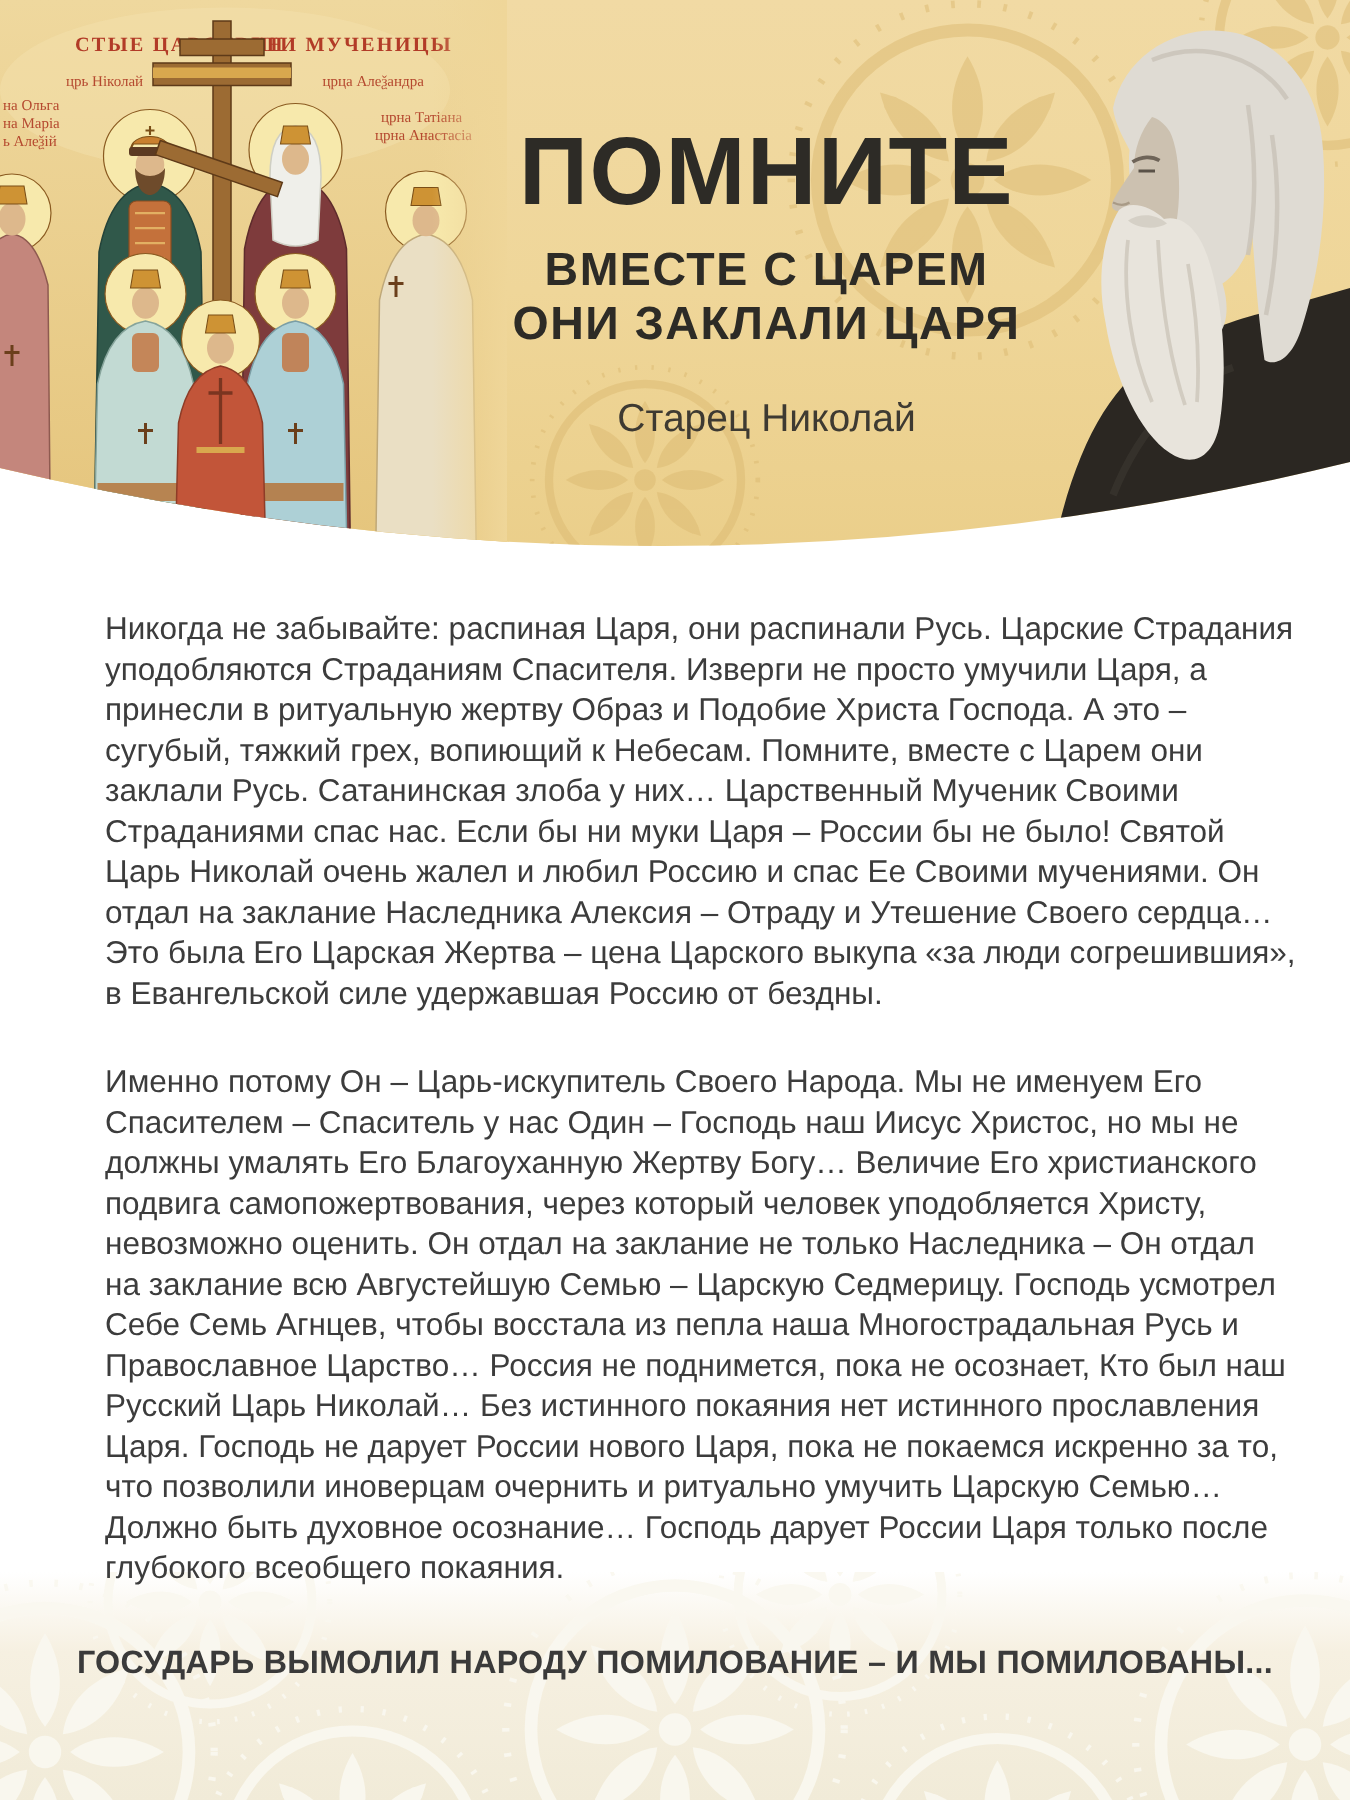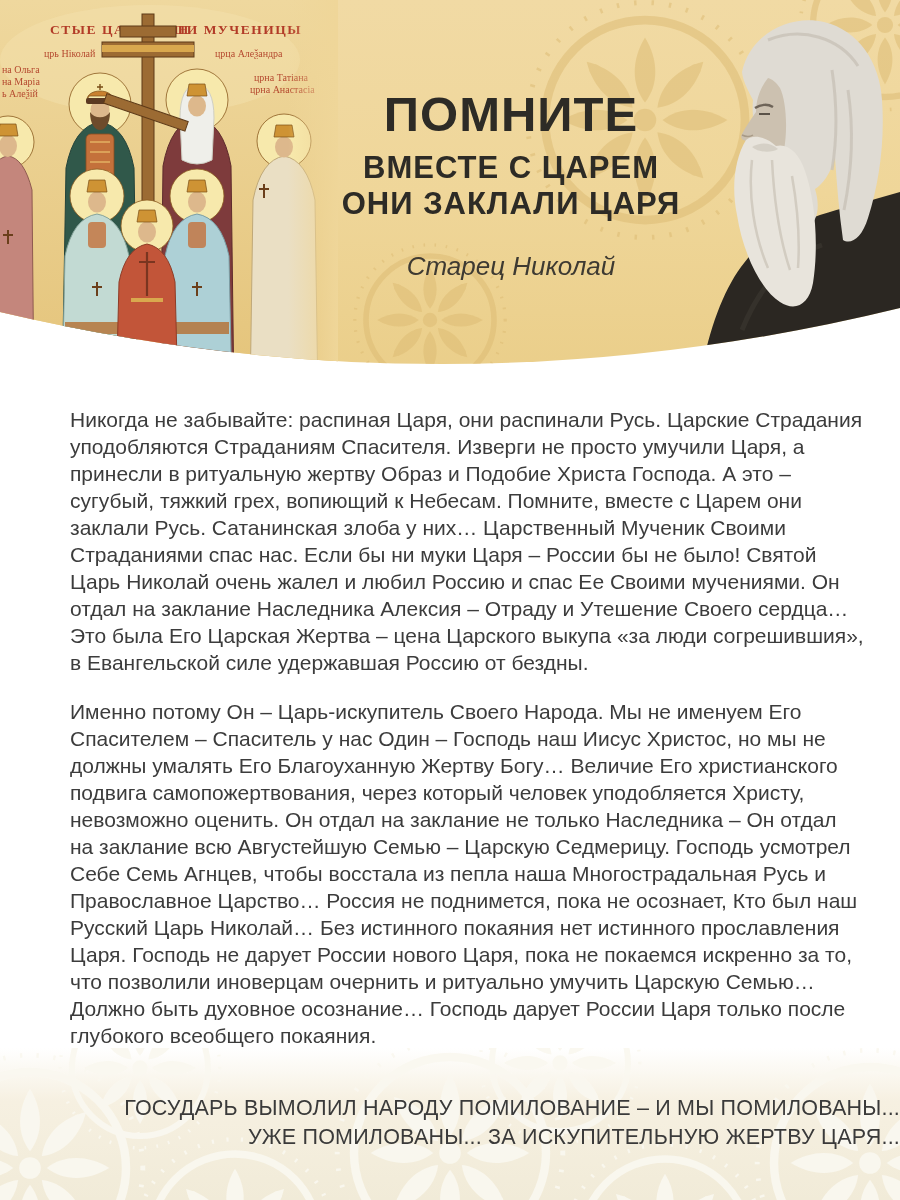--- a/index.html
+++ b/index.html
@@ -14,40 +14,40 @@
     background:linear-gradient(180deg,#f1daa4 0%,#efd699 45%,#e9cc85 100%);
     clip-path:path('M0 0 H900 V308 Q450 418 0 312 Z');
   }
   .banner-pattern{position:absolute;left:0;top:0;width:900px;height:430px;color:#dcba72;opacity:.5;}
   .royal-icon{position:absolute;left:0;top:0;width:338px;height:400px;}
   .elder-photo{position:absolute;right:0;top:0;width:228px;height:400px;}
   .title-block{
     position:absolute;left:316px;top:86px;width:390px;
     text-align:center;color:#2d2b26;z-index:3;
   }
-  .title-1{font-size:49px;font-weight:700;letter-spacing:1px;line-height:56px;margin:0;}
+  .title-1{font-size:64px;font-weight:700;letter-spacing:1px;line-height:56px;margin:0;}
   .title-2,.title-3{font-size:31px;font-weight:700;letter-spacing:1px;line-height:36px;}
-  .title-2{margin-top:8px;}
-  .attribution{margin-top:30px;font-style:italic;font-size:26px;line-height:28px;color:#3e3a32;}
+  .title-2{margin-top:20px;}
+  .attribution{margin-top:30px;font-size:26px;line-height:28px;color:#3e3a32;}
   
   .body-text{
     position:absolute;left:70px;top:406px;width:795px;
     font-size:21px;line-height:27px;color:#3c3c3c;z-index:2;
   }
   .body-text p{margin:0;}
-  .body-text p + p{margin-top:22px;}
+  .body-text p + p{margin-top:32px;}
   
   .footer{
     position:absolute;left:0;top:1048px;width:900px;height:152px;
     background:linear-gradient(180deg,#ffffff 0%,#f6f0e1 35%,#f1ebd8 100%);
   }
   .footer-pattern{position:absolute;left:0;top:0;width:900px;height:152px;color:#faf8f0;opacity:.95;}
   .footer-text{
-    position:relative;z-index:2;padding-top:46px;text-align:right;
-    font-weight:400;font-size:21.5px;line-height:29px;color:#3a3a3a;letter-spacing:.2px;
+    position:relative;z-index:2;padding-top:46px;text-align:center;
+    font-weight:700;font-size:21.5px;line-height:29px;color:#3a3a3a;letter-spacing:.2px;
   }
   .hidden-defs{position:absolute;width:0;height:0;}
 </style>
 </head>
 <body>
 
 <svg class="hidden-defs" aria-hidden="true">
   <defs>
     <g id="rosette">
       <circle r="94" fill="none" stroke="currentColor" stroke-width="4" stroke-dasharray="2 12"></circle>
@@ -218,15 +218,14 @@
     <use href="#rosette" transform="translate(30,120) scale(1.2)"></use>
     <use href="#rosette" transform="translate(235,190) scale(1.05)"></use>
     <use href="#rosette" transform="translate(450,105) scale(1.2)"></use>
     <use href="#rosette" transform="translate(665,195) scale(1.05)"></use>
     <use href="#rosette" transform="translate(870,115) scale(1.2)"></use>
     <use href="#rosette" transform="translate(140,20) scale(0.85)"></use>
     <use href="#rosette" transform="translate(560,15) scale(0.85)"></use>
   </svg>
   <div class="footer-text">
     <div>ГОСУДАРЬ ВЫМОЛИЛ НАРОДУ ПОМИЛОВАНИЕ – И МЫ ПОМИЛОВАНЫ...</div>
-    <div>УЖЕ ПОМИЛОВАНЫ... ЗА ИСКУПИТЕЛЬНУЮ ЖЕРТВУ ЦАРЯ...</div>
   </div>
 </div>
 
 </body></html>

